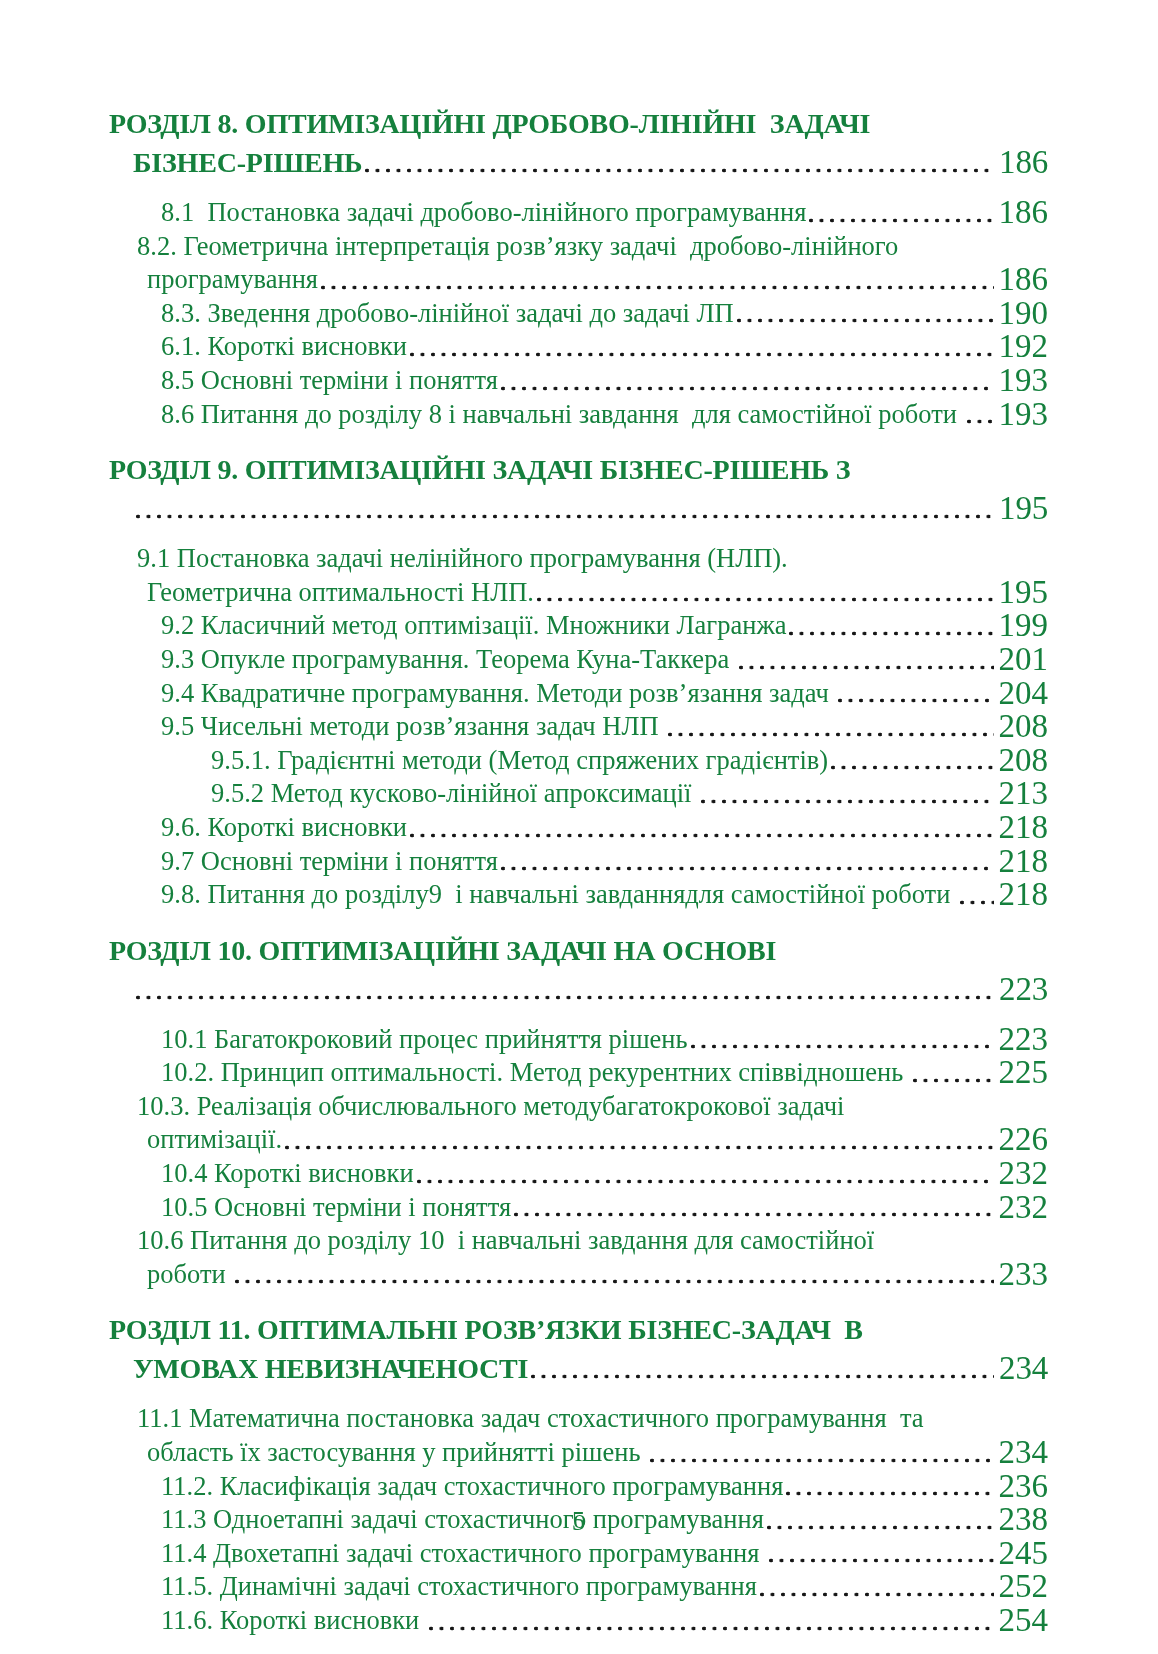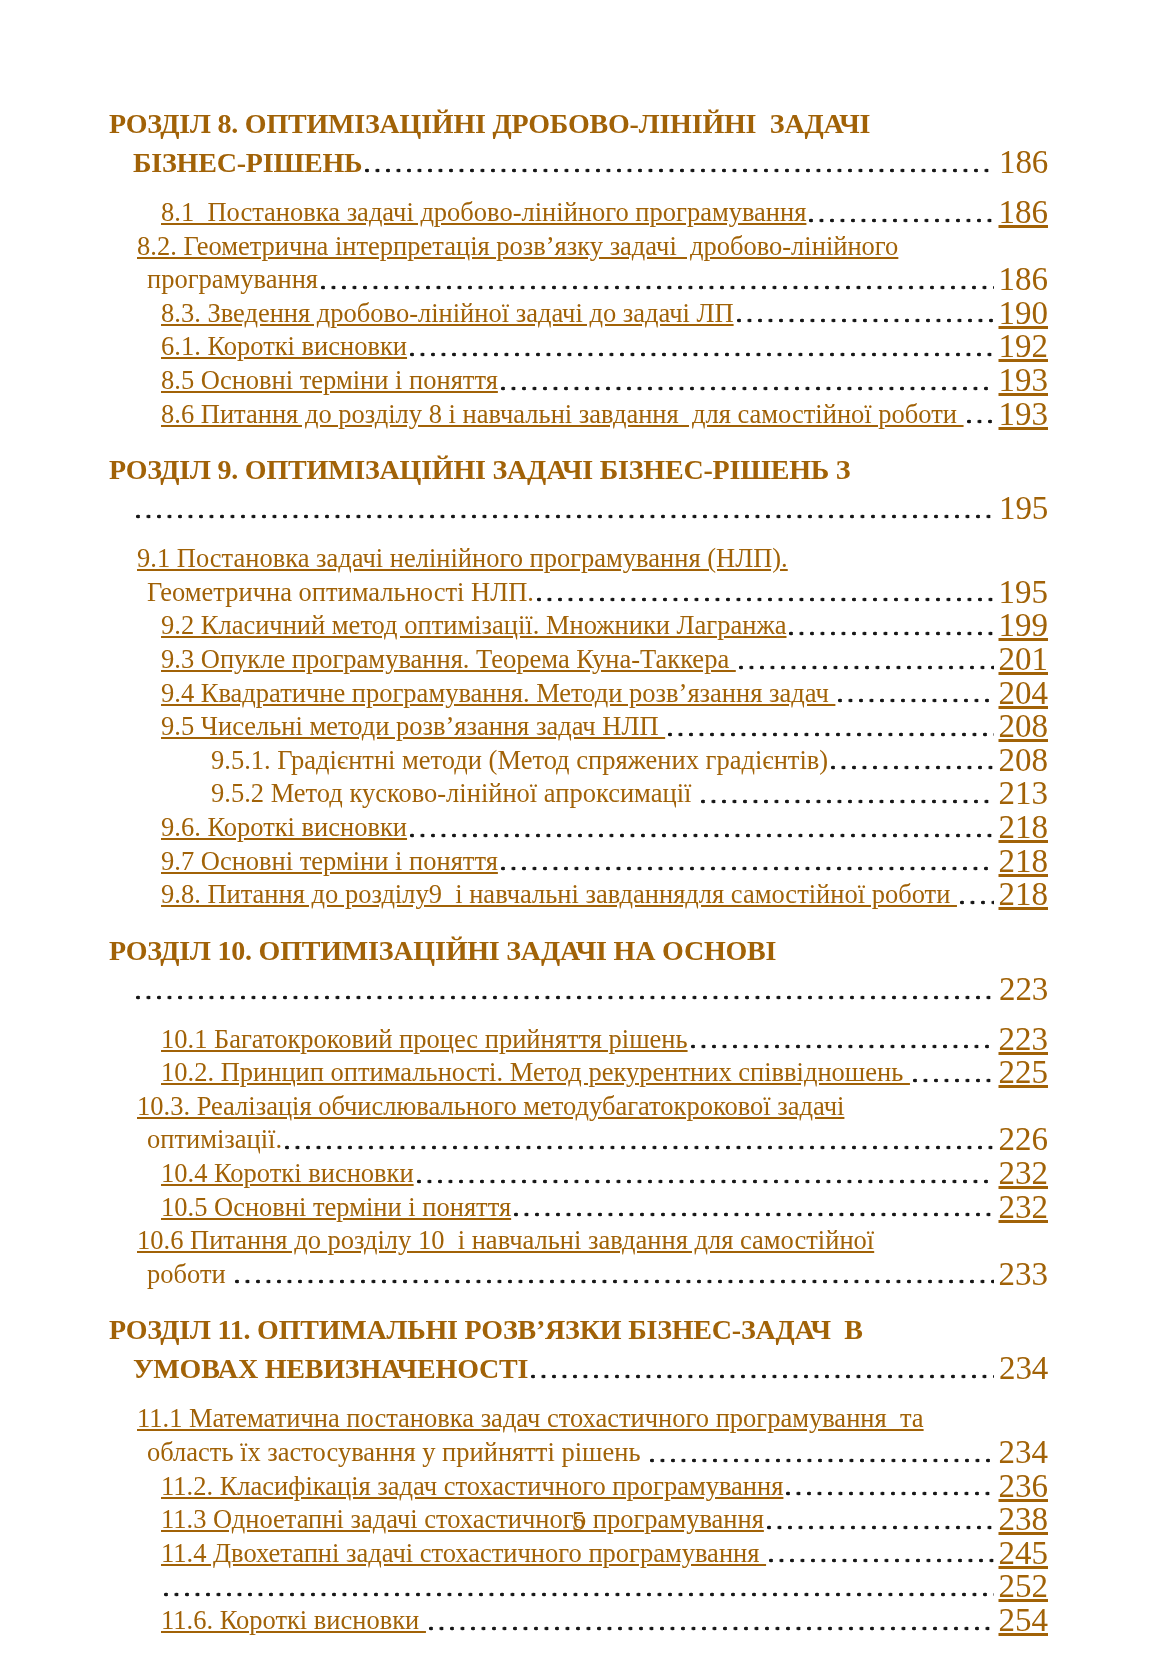--- a/index.html
+++ b/index.html
@@ -1,20 +1,20 @@
 <!DOCTYPE html>
 <html><head>
 <meta charset="utf-8">
 <style>
   html,body { margin:0; padding:0; background:#ffffff; }
   .sheet {
     position:relative;
     width:1158px; height:1654px;
     background:#ffffff;
-    color:#a16207;
+    color:#15803d;
     font-family:"Liberation Serif","DejaVu Serif",serif;
     overflow:hidden;
   }
   .content {
     position:absolute;
     left:109px; top:104px;
     width:939px;
   }
   .sec { margin-top:19px; }
   .sec:first-child { margin-top:0; }
@@ -22,21 +22,21 @@
     font-weight:700;
     font-size:28px;
     line-height:39px;
     letter-spacing:-0.2px;
     margin-bottom:14px;
   }
   .entry { font-size:26.5px; line-height:33.6px; }
   .row { display:flex;margin-left:24px; }
   .txt { white-space:pre; }
   .pad0 { padding-left:0; }
-  .pad1 { padding-left:28px;text-decoration:underline; }
+  .pad1 { padding-left:28px; }
   .pad2 { padding-left:78px; }
   .padc { padding-left:14px; }
   .leader {
     flex:1 1 auto;
     min-width:8px;
     align-self:flex-end;
     height:5px;
     margin:0 2px 7px 3px;
     background-image:radial-gradient(circle at 2px 2.5px, #161616 1.7px, transparent 2.15px);
     background-size:10.5px 5px;
@@ -285,20 +285,21 @@
         </div>
         <div class="entry">
           <div class="row pad1">
             <span class="txt">11.4 Двохетапні задачі стохастичного програмування </span>
             <div class="leader"></div>
             <span class="pg">245</span>
           </div>
         </div>
         <div class="entry">
           <div class="row pad1">
+            <span class="txt">11.5. Динамічні задачі стохастичного програмування</span>
             <div class="leader"></div>
             <span class="pg">252</span>
           </div>
         </div>
         <div class="entry">
           <div class="row pad1">
             <span class="txt">11.6. Короткі висновки </span>
             <div class="leader"></div>
             <span class="pg">254</span>
           </div>

